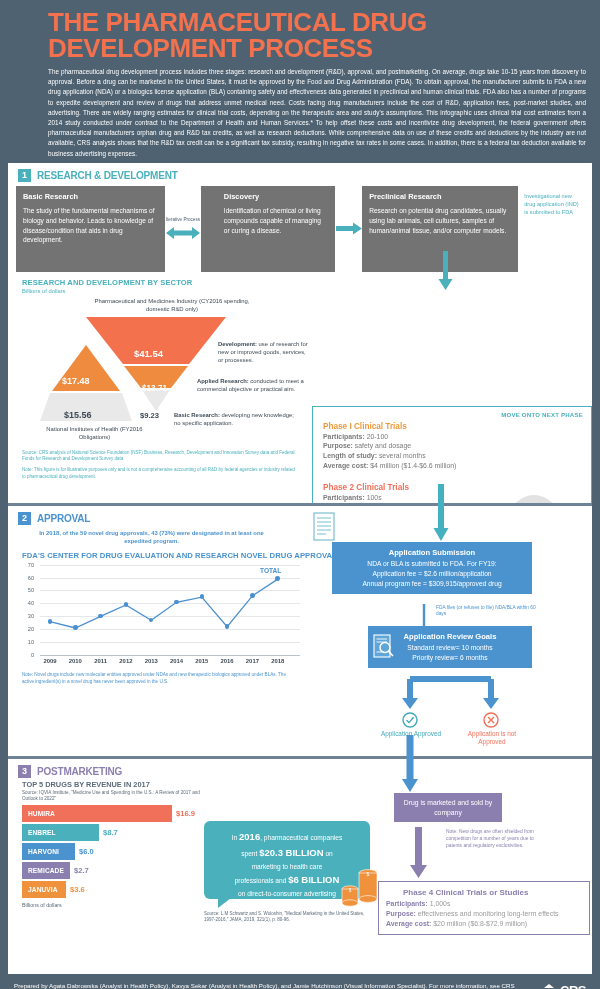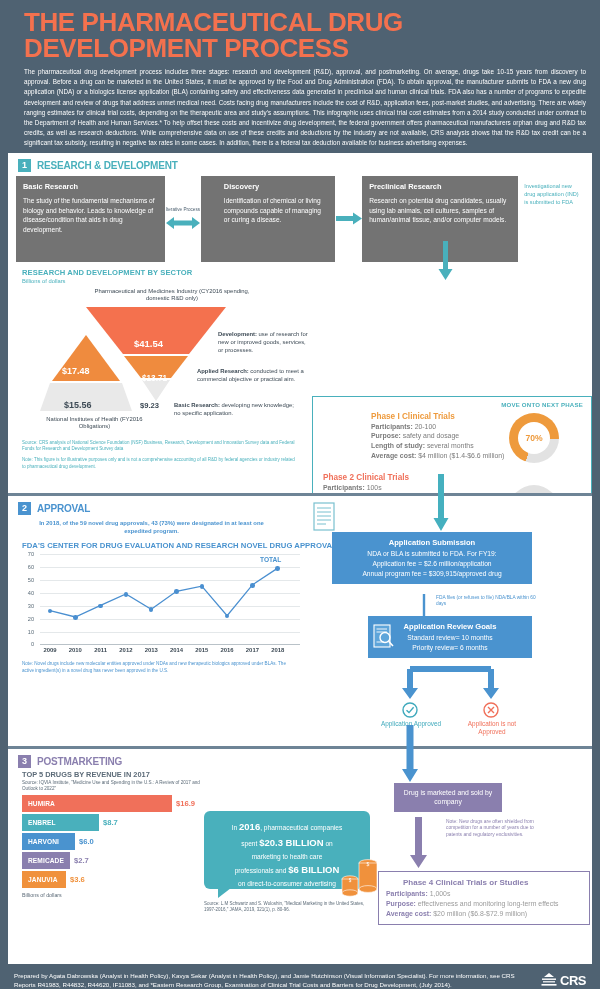--- a/index.html
+++ b/index.html
@@ -5,21 +5,21 @@
   html,body{margin:0;padding:0;}
   body{
     width:600px;height:989px;overflow:hidden;
     background:#4f6272;
     font-family:"Liberation Sans", sans-serif;
     -webkit-font-smoothing:antialiased;
   }
   .page{position:relative;width:600px;height:989px;background:#4f6272;}
 
   
-  .header{padding:8px 14px 4px 24px;}
+  .header{padding:8px 14px 4px 24px;margin-left:24px;}
   .title{
     color:#f4714e;font-size:25.5px;font-weight:bold;letter-spacing:-0.4px;
     line-height:1.0;margin:2px 0 6px 0;
     font-family:"Liberation Sans", sans-serif;
     transform:scaleX(1.02);transform-origin:left center;
   }
   .intro{
     color:#ffffff;font-size:6.3px;line-height:1.62;text-align:justify;
     letter-spacing:0.05px;
   }
@@ -66,21 +66,21 @@
   
   .crpanel{position:absolute;left:304px;top:243px;width:280px;
     border:1px solid #49b0bc;background:#fff;box-sizing:border-box;}
   .crhead{background:#49b0bc;color:#fff;text-align:center;font-size:10px;
     font-weight:bold;letter-spacing:0.8px;padding:4px 0 5px 0;}
   .crbody{padding:6px 8px 6px 10px;position:relative;}
   .phase{margin-bottom:7px;position:relative;}
   .phase h5{margin:0 0 1px 0;font-size:8.2px;font-weight:bold;}
   .phase div.ln{font-size:6.9px;line-height:1.42;color:#7b7b7b;}
   .phase div.ln b{color:inherit;}
-  .p1 h5,.p1 .ln b{color:#ee9a3c;margin-left:48px;} .p1 .ln{color:#9a9a9a;}
+  .p1 h5,.p1 .ln b{color:#ee9a3c;} .p1 .ln{color:#9a9a9a;}
   .p2 h5,.p2 .ln b{color:#f0705a;}
   .p3 h5,.p3 .ln b{color:#3fa9bc;}
   .movenext{position:absolute;right:8px;top:4px;color:#49b0bc;
     font-size:6.1px;font-weight:bold;letter-spacing:0.2px;}
   .donut{position:absolute;}
   .donut span{position:absolute;left:0;top:0;width:100%;height:100%;
     display:flex;align-items:center;justify-content:center;font-weight:bold;}
 
   
   .ap-intro{color:#4a93cf;font-size:5.9px;font-weight:bold;text-align:center;
@@ -231,25 +231,20 @@
     <div class="crpanel">
       <div class="crbody">
         <div class="movenext">MOVE ONTO NEXT PHASE</div>
 
         <div class="phase p1" style="width:185px;margin-top:9px;">
           <h5>Phase I Clinical Trials</h5>
           <div class="ln"><b>Participants:</b><span> 20-100</span></div>
           <div class="ln"><b>Purpose:</b><span> safety and dosage</span></div>
           <div class="ln"><b>Length of study:</b><span> several months</span></div>
           <div class="ln"><b>Average cost:</b><span> $4 million ($1.4-$6.6 million)</span></div>
-        </div>
-        <div class="donut" style="left:196px;top:16px;width:50px;height:50px;
-             background:conic-gradient(from 200deg,#ee9a3c 0 70%,#e2e2e2 70% 100%);border-radius:50%;">
-          <div style="position:absolute;left:9px;top:9px;width:32px;height:32px;background:#fff;border-radius:50%;"></div>
-          <span style="color:#ee9a3c;font-size:8.6px;">70%</span>
         </div>
 
         <div class="phase p2" style="width:190px;margin-top:12px;">
           <h5>Phase 2 Clinical Trials</h5>
           <div class="ln"><b>Participants:</b><span> 100s</span></div>
           <div class="ln"><b>Purpose:</b><span> effectiveness and side effects</span></div>
           <div class="ln"><b>Length of study:</b><span> 2 years</span></div>
           <div class="ln"><b>Average cost:</b><span> $13 million ($7-$19.6 million)</span></div>
         </div>
         <div class="donut" style="left:196px;top:88px;width:50px;height:50px;

